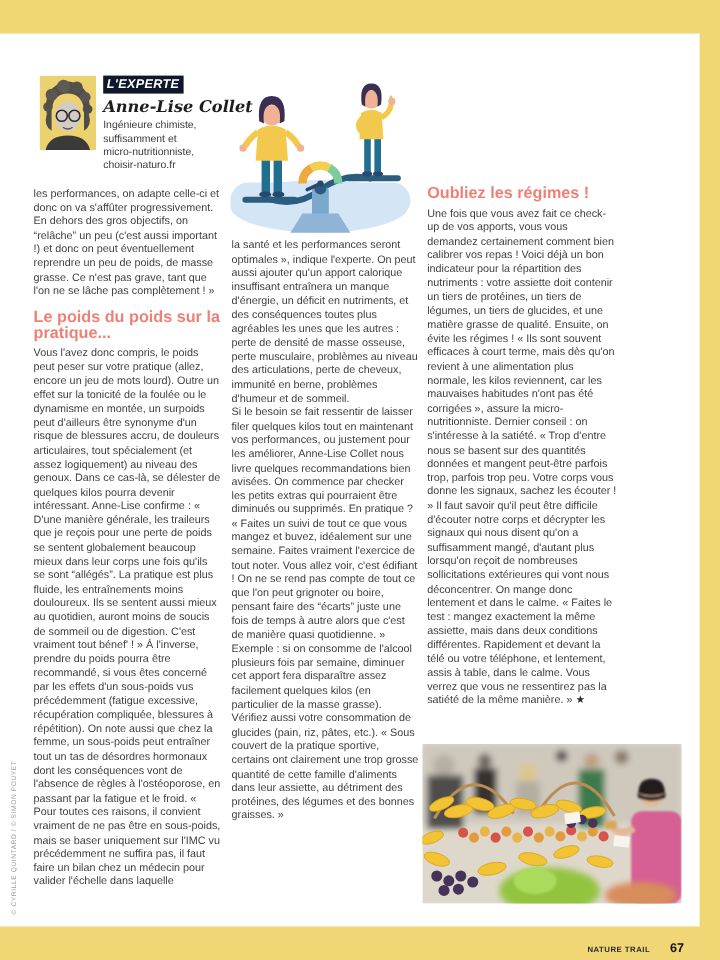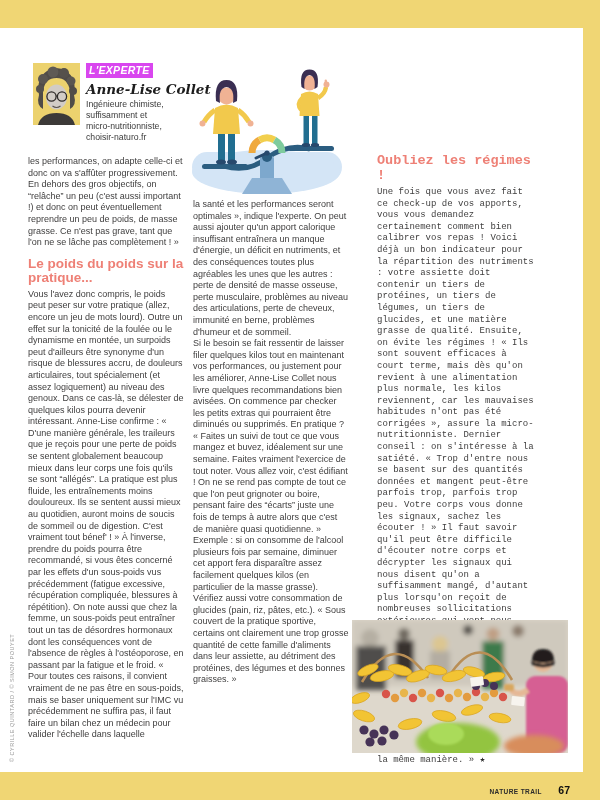--- a/index.html
+++ b/index.html
@@ -23,40 +23,40 @@
     position:absolute; left:9px; top:762px; width:150px;
     transform:rotate(-90deg); transform-origin:0 0;
     font-size:5.5px; letter-spacing:0.5px; color:#9a9a9a; white-space:nowrap;
   }
 
   
   .expert { position:absolute; left:33px; top:60px; width:152px; height:90px; }
   .expert-photo { position:absolute; left:0; top:3px; width:47px; height:62px; }
   .expert-meta { position:absolute; left:53px; top:0; width:100px; }
   .badge {
-    display:inline-block; background:#d946ef; color:#ffffff;
+    display:inline-block; background:#0f172a; color:#ffffff;
     font-weight:bold; font-style:italic; font-size:10.5px;
     padding:1px 4px 2px 3px; letter-spacing:0.3px;
   }
   .expert-name {
     font-family:"DejaVu Serif", serif; font-style:italic; font-weight:bold;
     font-size:13.5px; color:#1d1d1d; margin:3px 0 2px; white-space:nowrap;
   }
   .expert-bio div { font-size:8.7px; line-height:11px; color:#3a3a3a; }
 
   
   .col { position:absolute; color:#3f3e3e; }
   .col p { margin:0; font-size:9px; line-height:11.6px; text-align:left; }
   .heading {
     margin:8px 0 3px; font-size:13.5px; line-height:14.5px;
     color:#ee8076; font-weight:bold;
   }
   .col1 { left:28px;  top:156px; width:156px; }
   .col2 { left:193px; top:199px; width:156px; }
-  .col3 { left:377px; top:154px; width:158px;font-family:Liberation Mono, monospace; }
+  .col3 { left:356px; top:154px; width:158px; }
   .col3 .heading { margin-top:0; margin-bottom:4px; }
   .endmark { font-size:9px; color:#2b2b2b; }
 
   
   .illustration { position:absolute; left:188px; top:56px; width:160px; height:150px; }
   .market-photo { position:absolute; left:352px; top:620px; width:216px; height:133px; }
 </style>
 </head>
 <body>
 

